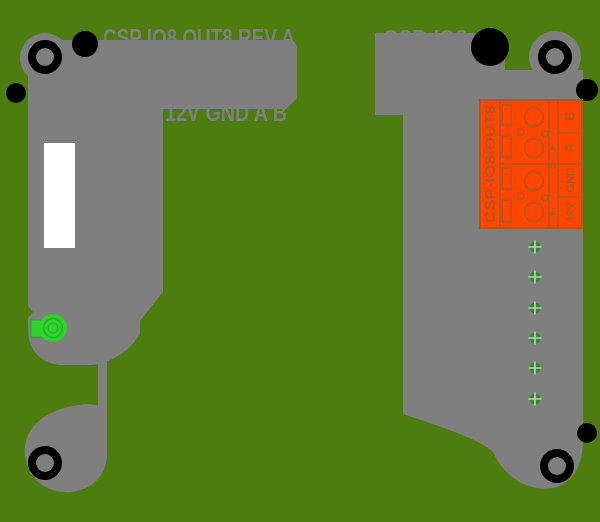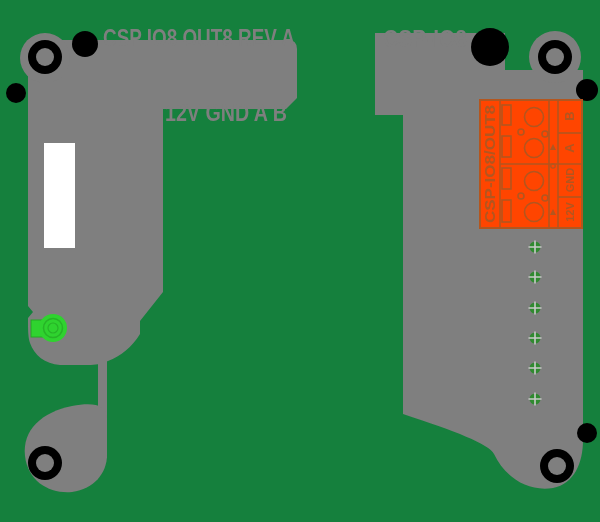--- a/index.html
+++ b/index.html
@@ -1,16 +1,16 @@
 <!DOCTYPE html>
 <html><head>
 <meta charset="utf-8">
 <style>
   html,body{margin:0;padding:0;background:#000;}
-  #stage{position:relative;width:600px;height:522px;background:#15803d;overflow:hidden;}
+  #stage{position:relative;width:600px;height:522px;background:#4d7c0f;overflow:hidden;}
   svg{position:absolute;left:0;top:0;}
   text{font-family:"Liberation Sans","DejaVu Sans",sans-serif;font-weight:bold;}
   .silk{fill:#7f7f7f;}
   .blocktext{fill:#b2561f;}
 </style>
 </head>
 <body>
 
 <div id="stage">
 <svg width="600" height="522" viewBox="0 0 600 522">

